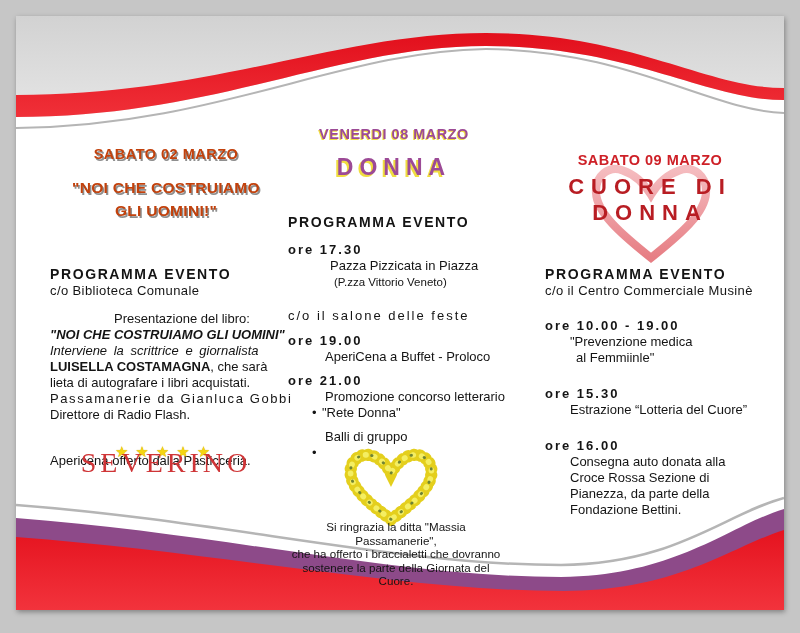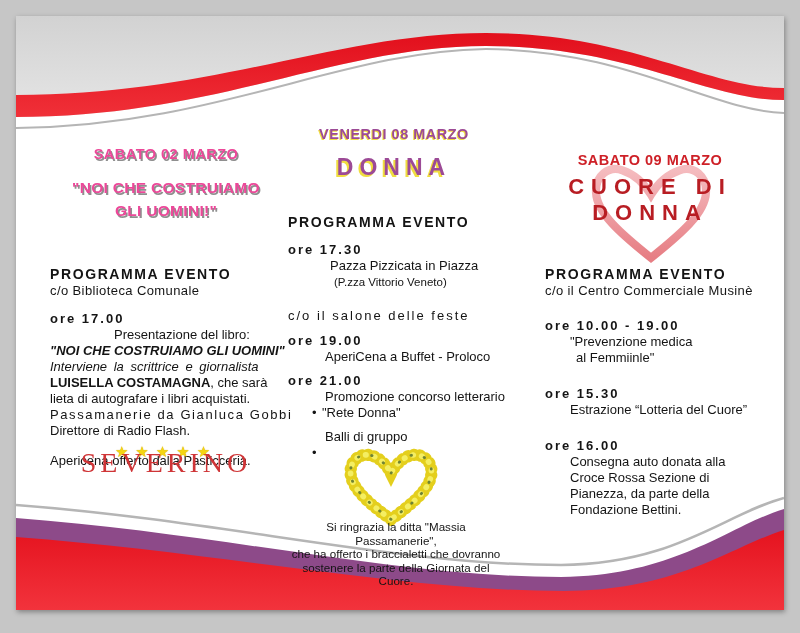--- a/index.html
+++ b/index.html
@@ -15,21 +15,21 @@
     box-shadow:1px 2px 5px rgba(0,0,0,.35);
   }
   .bg{position:absolute;left:0;top:0;}
   .blk{position:absolute;color:#141414;font-size:13px;line-height:16px;}
   .ctr{text-align:center;}
   .ln{white-space:nowrap;}
   .b{font-weight:bold;}
   .i{font-style:italic;}
   
   .yellow{
-    color:#ec4899;font-weight:bold;
+    color:#c2410c;font-weight:bold;
     text-shadow:1.5px 1.5px 0 #8f8f8f;
   }
   .l-date{font-size:14.5px;letter-spacing:.5px;}
   .l-title{font-size:15.5px;line-height:23px;letter-spacing:.3px;}
   .prog{font-weight:bold;font-size:14px;letter-spacing:1.6px;}
   .loc{font-size:13px;letter-spacing:.4px;margin-top:1px;}
   .ore{font-weight:bold;letter-spacing:2px;}
   .ws{word-spacing:3px;font-style:italic;}
   .lsp{letter-spacing:1.6px;}
   .body-l .ln{line-height:16px;}
@@ -97,21 +97,20 @@
     <div class="ln">"NOI CHE COSTRUIAMO</div>
     <div class="ln">GLI UOMINI!"</div>
   </div>
 
   <div class="blk" style="left:34px;top:250px;width:232px;">
     <div class="prog">PROGRAMMA EVENTO</div>
     <div class="loc">c/o Biblioteca Comunale</div>
   </div>
 
   <div class="blk body-l" style="left:34px;top:295px;width:234px;">
-    <div class="ln ore">ore 17.00</div>
     <div class="ln" style="padding-left:64px;">Presentazione del libro:</div>
     <div class="ln b i">"NOI CHE COSTRUIAMO GLI UOMINI"</div>
     <div class="ln ws">Interviene la scrittrice e giornalista</div>
     <div class="ln"><span class="b">LUISELLA COSTAMAGNA</span><span>, che sarà</span></div>
     <div class="ln">lieta di autografare i libri acquistati.</div>
     <div class="ln lsp">Passamanerie da Gianluca Gobbi</div>
     <div class="ln">Direttore di Radio Flash.</div>
   </div>
 
   <div class="blk ln" style="left:34px;top:437px;width:234px;">Apericena offerto dalla Pasticceria.</div>

